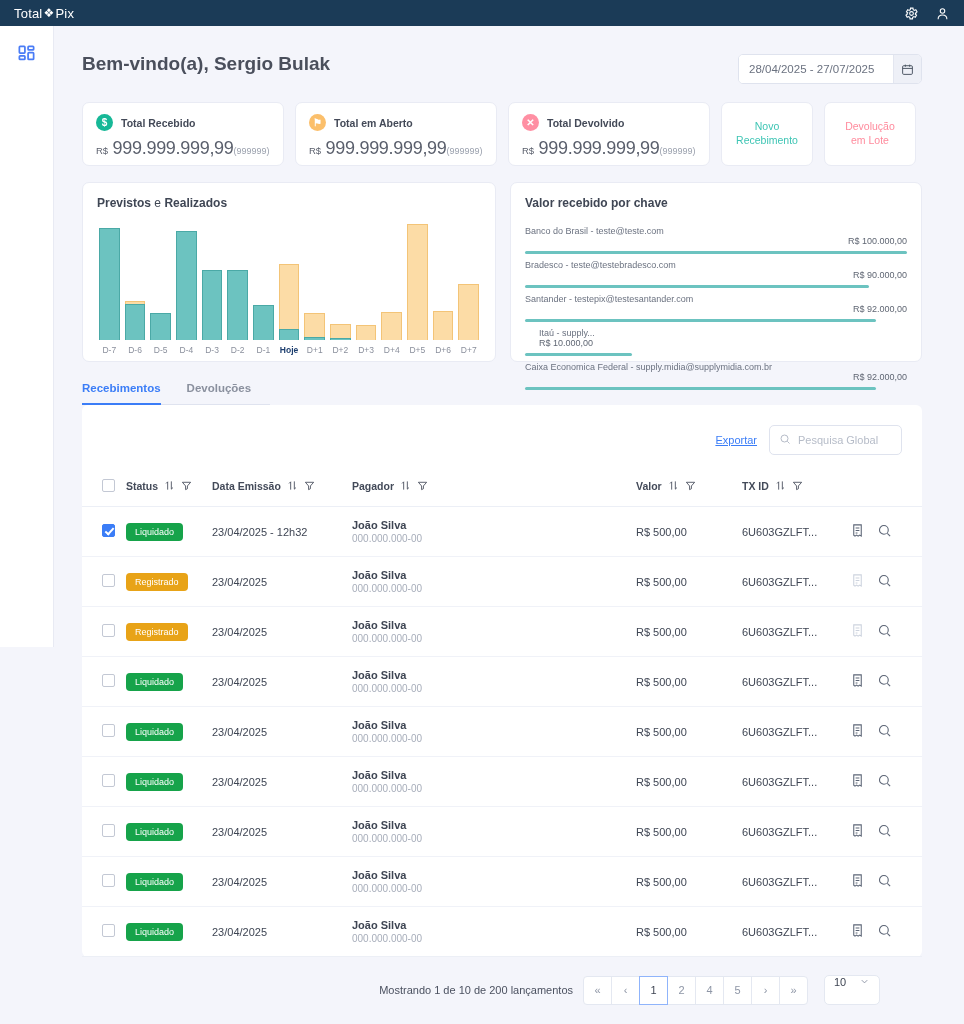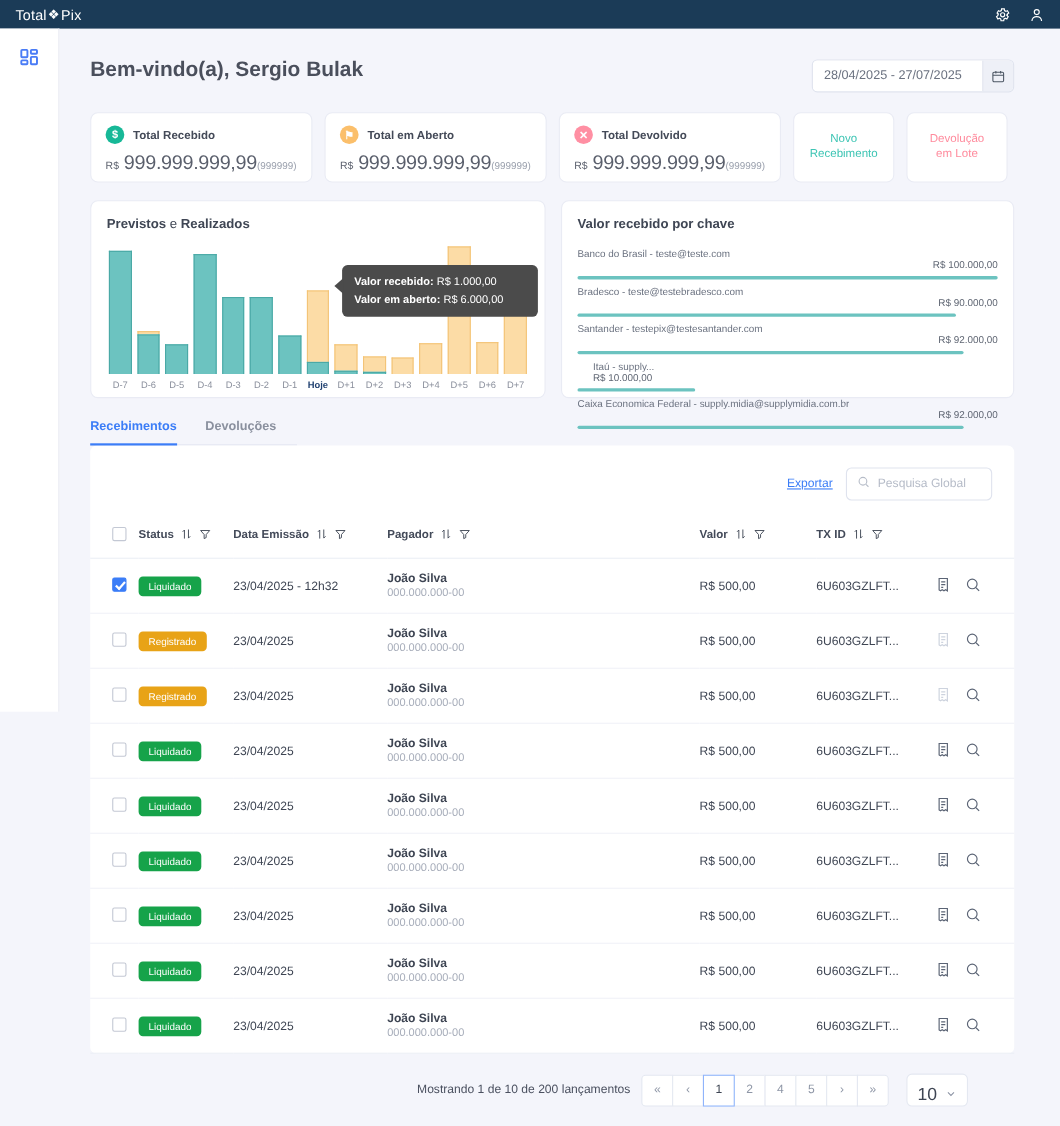--- a/index.html
+++ b/index.html
@@ -175,22 +175,22 @@
   .pg {
     width: 29px; height: 29px; border: 1px solid #e4e8f1; background: #fff;
     display: flex; align-items: center; justify-content: center;
     font-size: 11px; color: #8e96a6; cursor: pointer; margin-left: -1px;
   }
   .pg:first-child { border-radius: 4px 0 0 4px; margin-left: 0; }
   .pg:last-child { border-radius: 0 4px 4px 0; }
   .pg.active { color: #3e4553; border: 1px solid #8fb4fb; position: relative; z-index: 2; }
   .perpage {
     width: 56px; height: 30px; border: 1px solid #e4e8f1; border-radius: 5px; background: #fff;
-    display: flex; align-items: flex-end; justify-content: space-between; padding: 0 9px;
-    font-size: 16px; color: #3e4553; cursor: pointer; margin-left: 6px;
+    display: flex; align-items: flex-start; justify-content: space-between; padding: 0 9px;
+    font-size: 11px; color: #3e4553; cursor: pointer; margin-left: 6px;
   }
 </style>
 </head>
 <body>
 
 <div class="app">
 
   <div class="topbar">
     <div class="brand">
       <span>Total</span>
@@ -361,30 +361,20 @@
               <span class="today">Hoje</span>
               <span>D+1</span>
               <span>D+2</span>
               <span>D+3</span>
               <span>D+4</span>
               <span>D+5</span>
               <span>D+6</span>
               <span>D+7</span>
             </div>
 
-          <div class="tooltip">
-            <div>
-              <b>Valor recebido:</b>
-              <span>R$ 1.000,00</span>
-            </div>
-            <div>
-              <b>Valor em aberto:</b>
-              <span>R$ 6.000,00</span>
-            </div>
-          </div>
         </div>
 
         <div class="panel keys">
           <div class="panel-title">Valor recebido por chave</div>
           <div id="keylist">
               <div class="key-row">
                 <div class="key-line full">
                   <span class="key-name">Banco do Brasil - teste@teste.com</span>
                   <span class="key-val">R$ 100.000,00</span>
                 </div>

